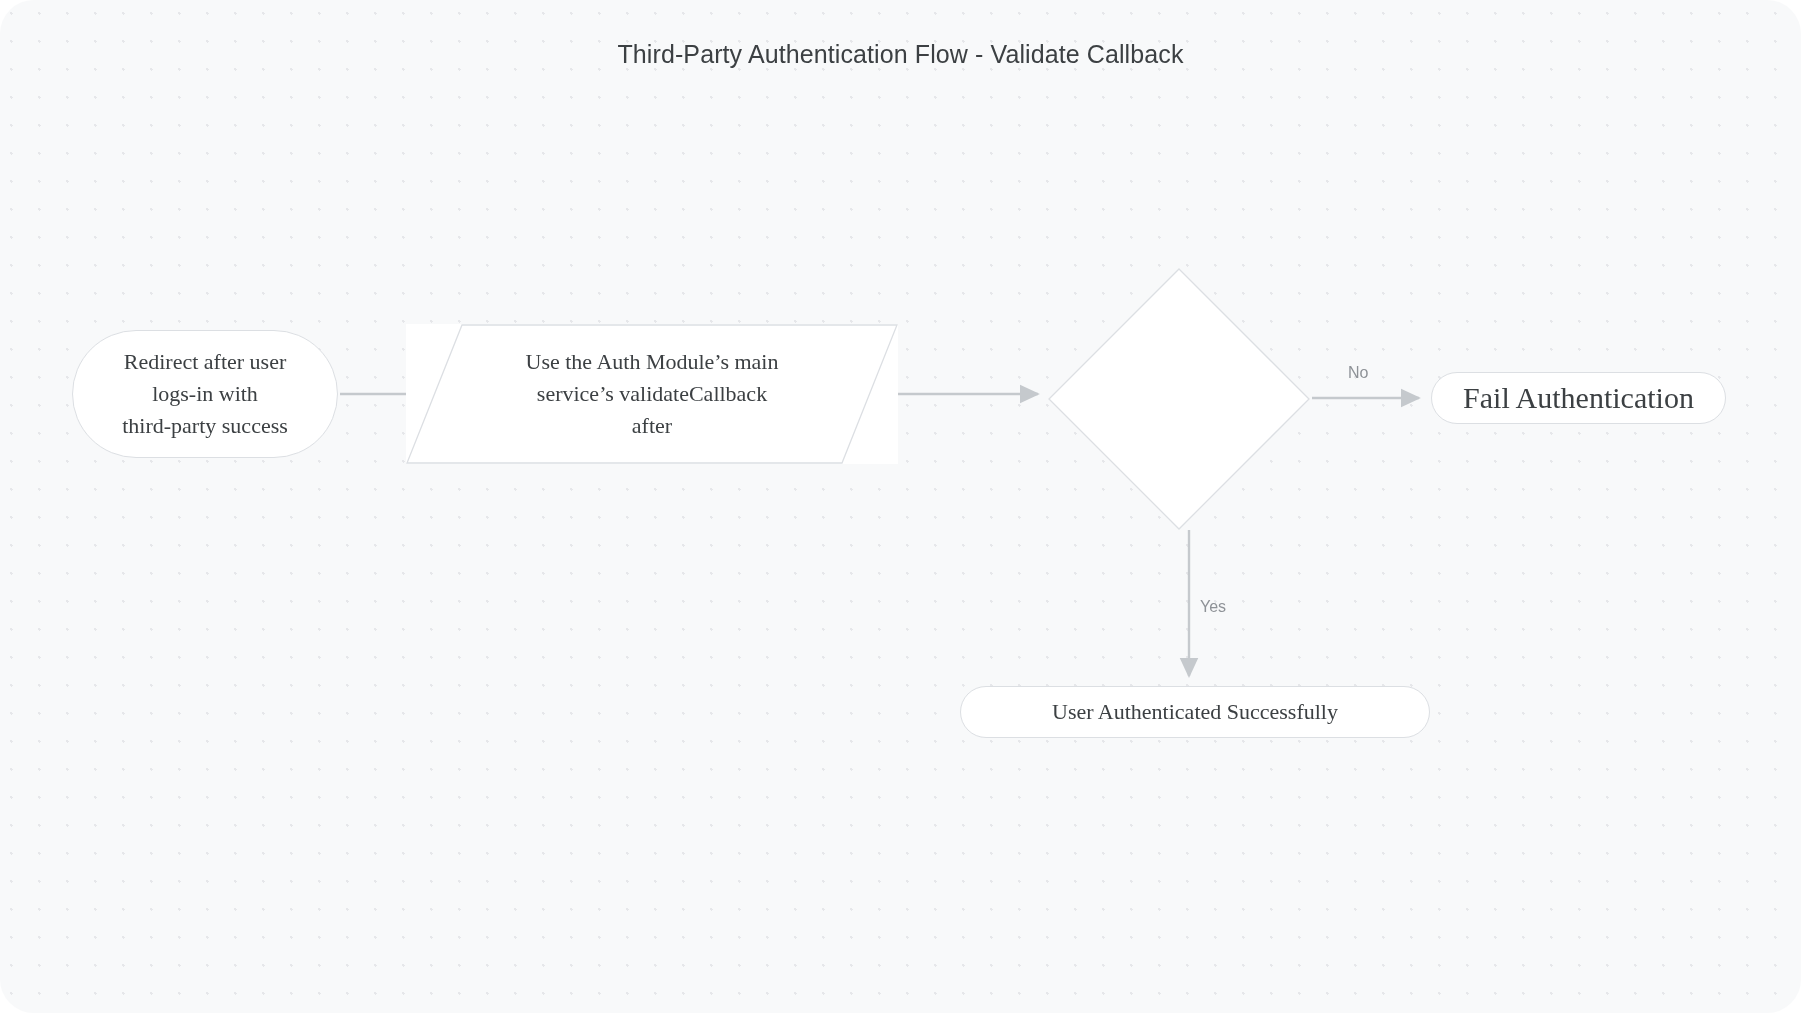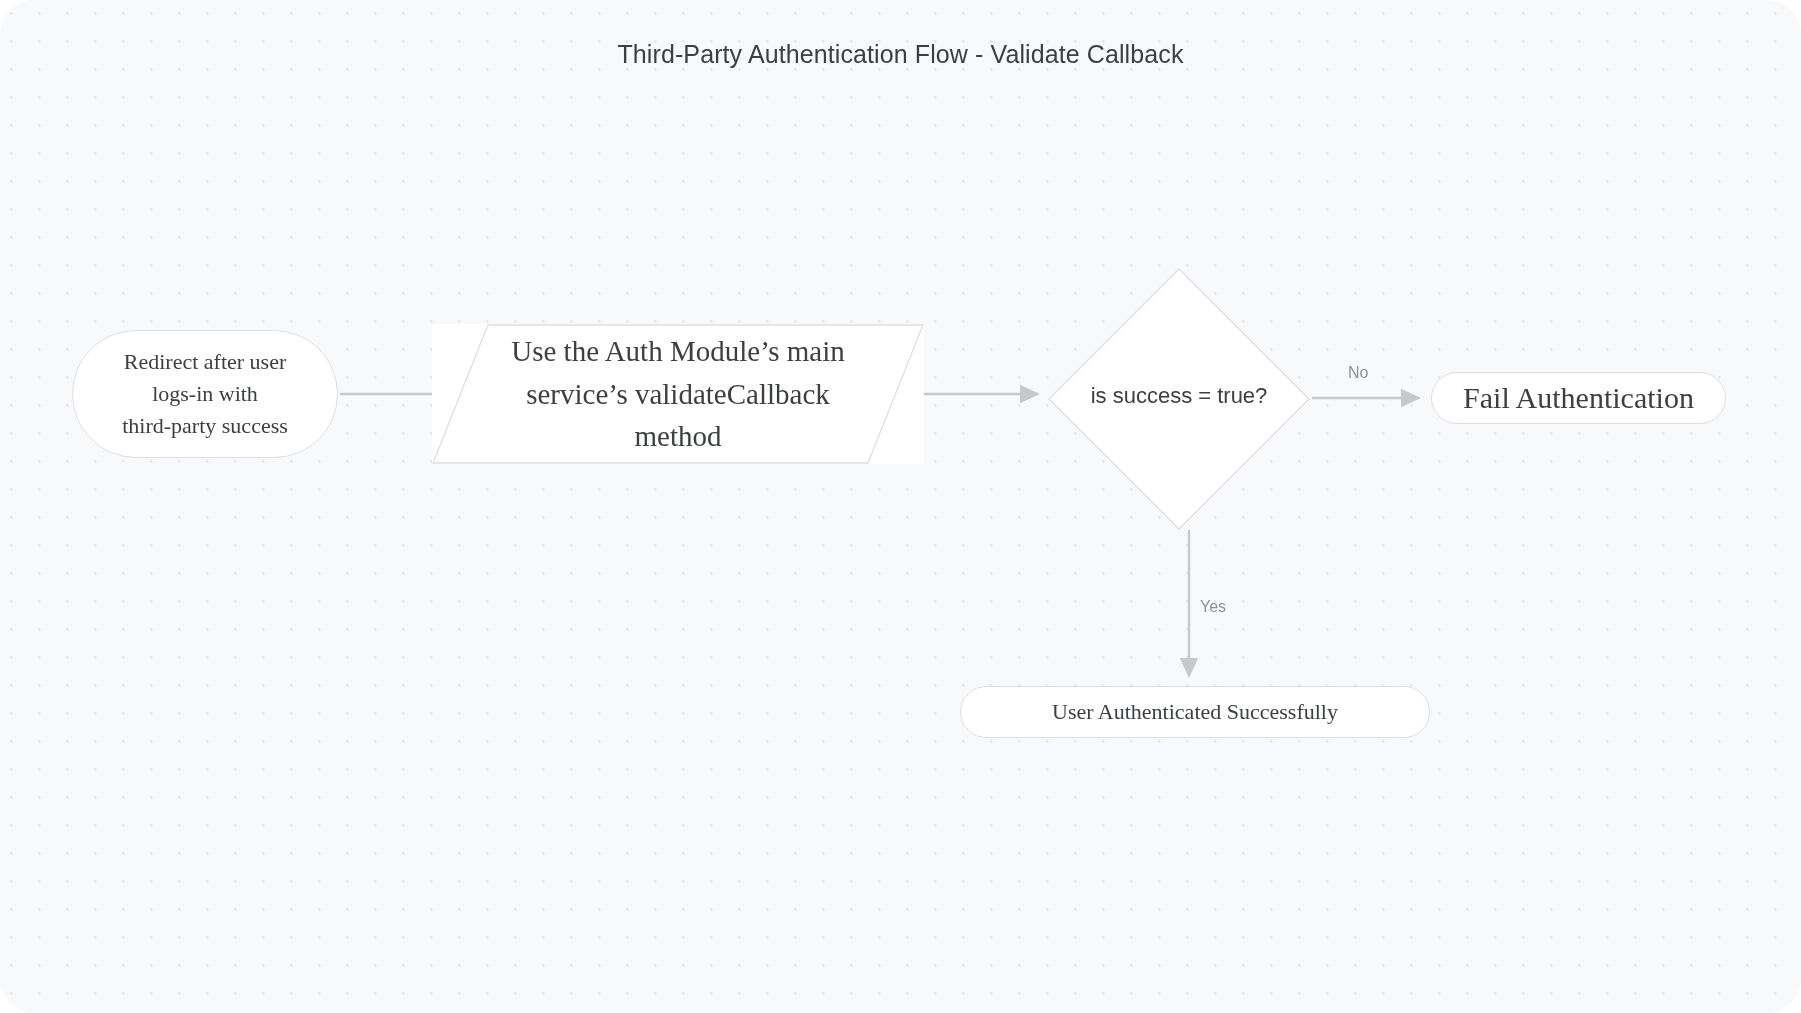--- a/index.html
+++ b/index.html
@@ -33,21 +33,21 @@
   .stadium{
     background:#ffffff; border:1.3px solid #dcdfe3; border-radius:999px;
   }
   .node .lbl{display:block;}
   .node .lbl span{display:block;font-family:Liberation Serif, serif;}
 
   
   #n-redirect{ left:72px; top:330px; width:266px; height:128px; font-size:22px; }
 
   
-  #n-validate{ left:492px; top:324px; width:372px; height:140px; font-size:29px; z-index:3;}
+  #n-validate{ left:466px; top:324px; width:372px; height:140px; font-size:22px; z-index:3;}
   #n-validate .para{
     position:absolute; left:-60px; top:0; width:492px; height:140px;
     background:#ffffff; border:0; z-index:-1;
   }
   #n-validate .para svg{display:block;}
 
   
   #n-decision{ left:1048px; top:268px; width:262px; height:262px; font-size:22px; z-index:3;}
   #n-decision .dia{position:absolute;left:0;top:0;width:262px;height:262px;z-index:-1;}
   #n-decision .dtext{position:absolute; left:-55px; top:112px; width:372px; text-align:center; white-space:nowrap;}
@@ -105,32 +105,29 @@
 
     <div class="node" id="n-validate">
       <div class="para">
         <svg width="492" height="140" viewBox="0 0 492 140" xmlns="http://www.w3.org/2000/svg">
           <polygon points="56,1 491,1 436,139 1,139" fill="#ffffff" stroke="#dcdfe3" stroke-width="1.3"></polygon>
         </svg>
       </div>
       <div class="lbl">
         <span>Use the Auth Module’s main</span>
         <span>service’s validateCallback</span>
-        <span>method</span>
+        <span>after</span>
       </div>
     </div>
 
     <div class="node" id="n-decision">
       <div class="dia">
         <svg width="262" height="262" viewBox="0 0 262 262" xmlns="http://www.w3.org/2000/svg">
           <polygon points="131,1 261,131 131,261 1,131" fill="#ffffff" stroke="#dcdfe3" stroke-width="1.3"></polygon>
         </svg>
-      </div>
-      <div class="dtext">
-        <span>is success = true?</span>
       </div>
     </div>
 
     <div class="node stadium" id="n-fail">
       <div class="lbl">
         <span>Fail Authentication</span>
       </div>
     </div>
 
     <div class="node stadium" id="n-success">

